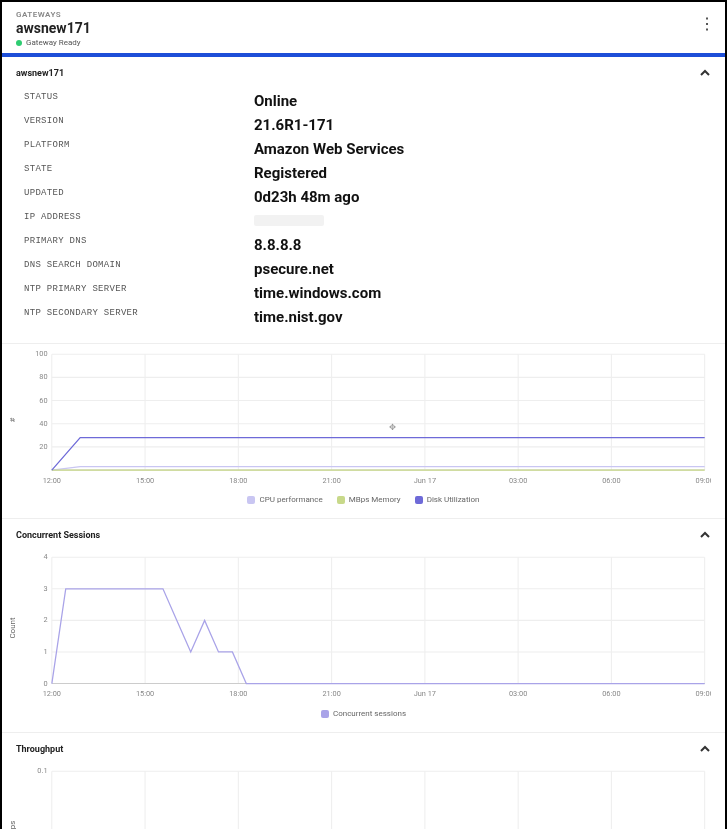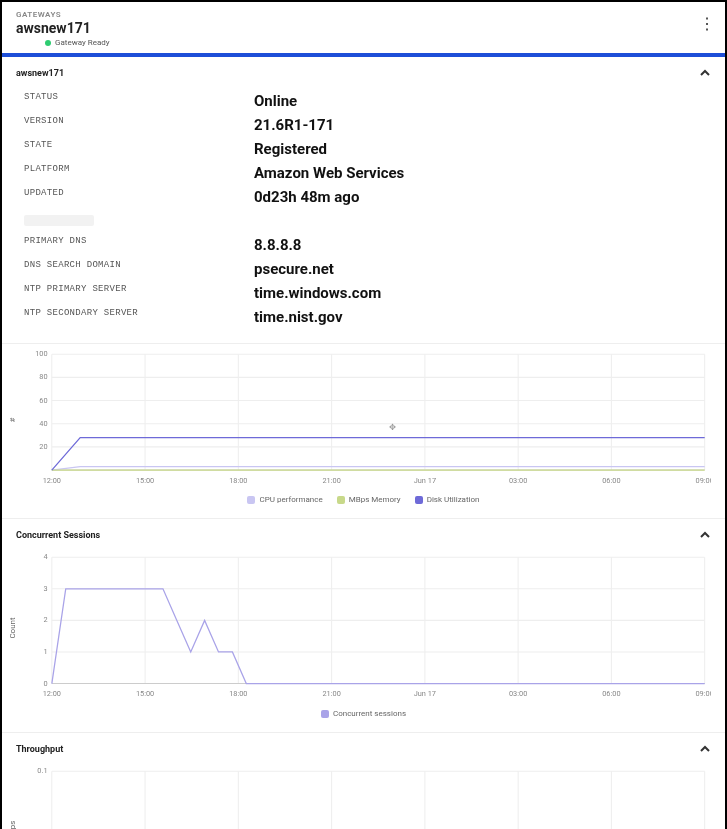--- a/index.html
+++ b/index.html
@@ -1,20 +1,20 @@
 <!DOCTYPE html>
 <html><head>
 <meta charset="utf-8">
 <style>
   * { box-sizing: border-box; margin: 0; padding: 0; }
   body { font-family: -apple-system, BlinkMacSystemFont, "Segoe UI", Roboto, Arial, sans-serif; background: #fff; color: #222; width: 727px; border: 2px solid #000; }
   .header { padding: 8px 14px 6px; border-bottom: 4px solid #1d4ed8; position: relative; }
   .header .crumb { font-size: 8px; letter-spacing: 0.5px; color: #888; font-weight: 600; }
   .header .title { font-size: 14px; font-weight: 700; margin-top: 1px; }
-  .header .status-row { display: flex; align-items: center; gap: 4px; margin-top: 2px; margin-left: 29px; }
+  .header .status-row { display: flex; align-items: center; gap: 4px; margin-top: 2px; }
   .status-dot { width: 6px; height: 6px; border-radius: 50%; background: #2ecc71; display: inline-block; }
   .status-text { font-size: 8px; color: #555; }
   .kebab { position: absolute; right: 10px; top: 14px; font-size: 16px; color: #333; cursor: pointer; line-height: 1; }
   .panel { border-bottom: 1px solid #eee; }
   .panel-header { display: flex; justify-content: space-between; align-items: center; padding: 10px 14px 6px; cursor: pointer; }
   .panel-header .pt { font-size: 9px; font-weight: 700; color: #222; }
   .chev { width: 12px; height: 12px; display: inline-flex; align-items: center; justify-content: center; }
   .chev svg { width: 10px; height: 10px; stroke: #333; stroke-width: 2; fill: none; }
   .kv-table { padding: 4px 22px 14px; }
   .kv-row { display: flex; padding: 3px 0; }
@@ -59,32 +59,33 @@
   <div class="kv-table" id="kv-body">
       <div class="kv-row">
         <div class="kv-key">STATUS</div>
         <div class="kv-val">Online</div>
       </div>
       <div class="kv-row">
         <div class="kv-key">VERSION</div>
         <div class="kv-val">21.6R1-171</div>
       </div>
       <div class="kv-row">
+        <div class="kv-key">PLATFORM</div>
+        <div class="kv-val">Amazon Web Services</div>
+      </div>
+      <div class="kv-row">
         <div class="kv-key">STATE</div>
         <div class="kv-val">Registered</div>
       </div>
       <div class="kv-row">
-        <div class="kv-key">PLATFORM</div>
-        <div class="kv-val">Amazon Web Services</div>
-      </div>
-      <div class="kv-row">
         <div class="kv-key">UPDATED</div>
         <div class="kv-val">0d23h 48m ago</div>
       </div>
       <div class="kv-row">
+        <div class="kv-key">IP ADDRESS</div>
         <div class="kv-val"><span class="ip-mask"></span></div>
       </div>
       <div class="kv-row">
         <div class="kv-key">PRIMARY DNS</div>
         <div class="kv-val">8.8.8.8</div>
       </div>
       <div class="kv-row">
         <div class="kv-key">DNS SEARCH DOMAIN</div>
         <div class="kv-val">psecure.net</div>
       </div>

